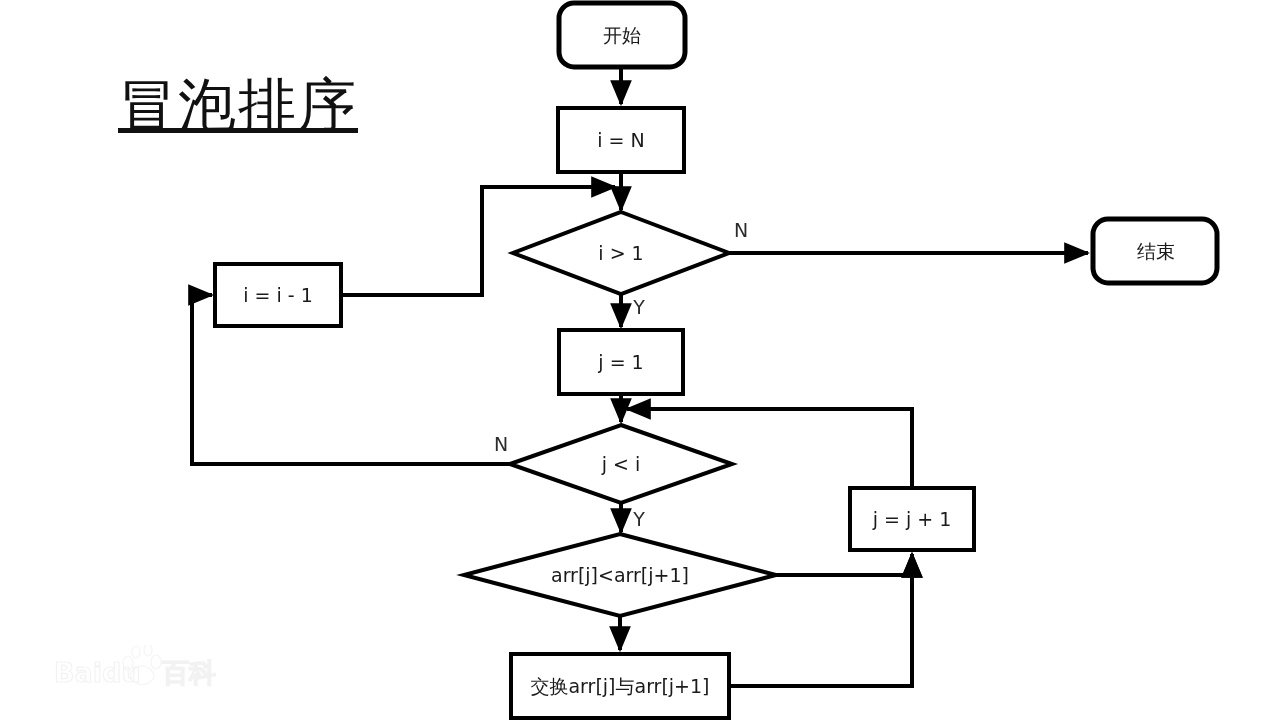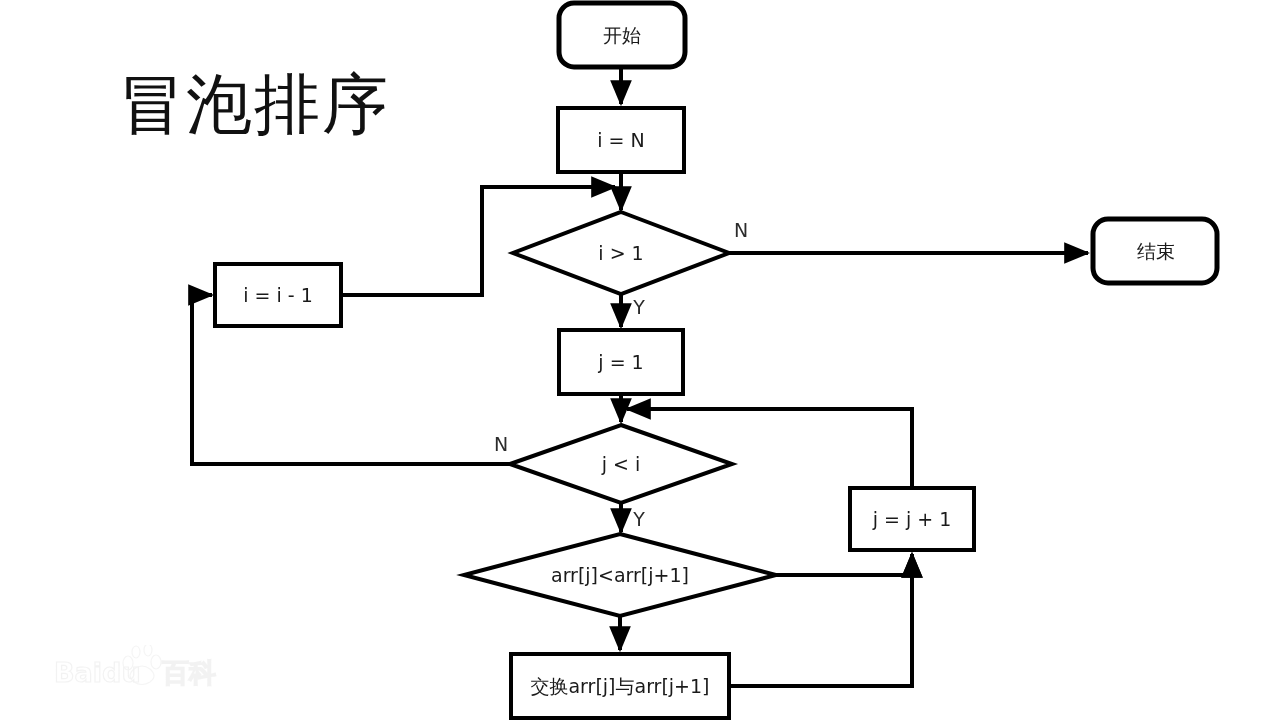--- a/index.html
+++ b/index.html
@@ -60,26 +60,27 @@
     stroke-width: 4;
     fill: none;
     stroke-linecap: butt;
     stroke-linejoin: miter;
   }
   .title-text {
     position: absolute;
     left: 118px;
     top: 72px;
     font-family: "DejaVu Sans", "Liberation Sans", sans-serif;
-    font-size: 66px;
+    font-size: 58px;
     line-height: 66px;
     letter-spacing: 2px;
     color: #111111;
     white-space: nowrap;
     user-select: none;
+    text-decoration: underline;
   }
   #watermark {
     position: absolute;
     left: 52px;
     top: 645px;
     width: 190px;
     height: 44px;
     opacity: 0.55;
     pointer-events: none;
     user-select: none;

